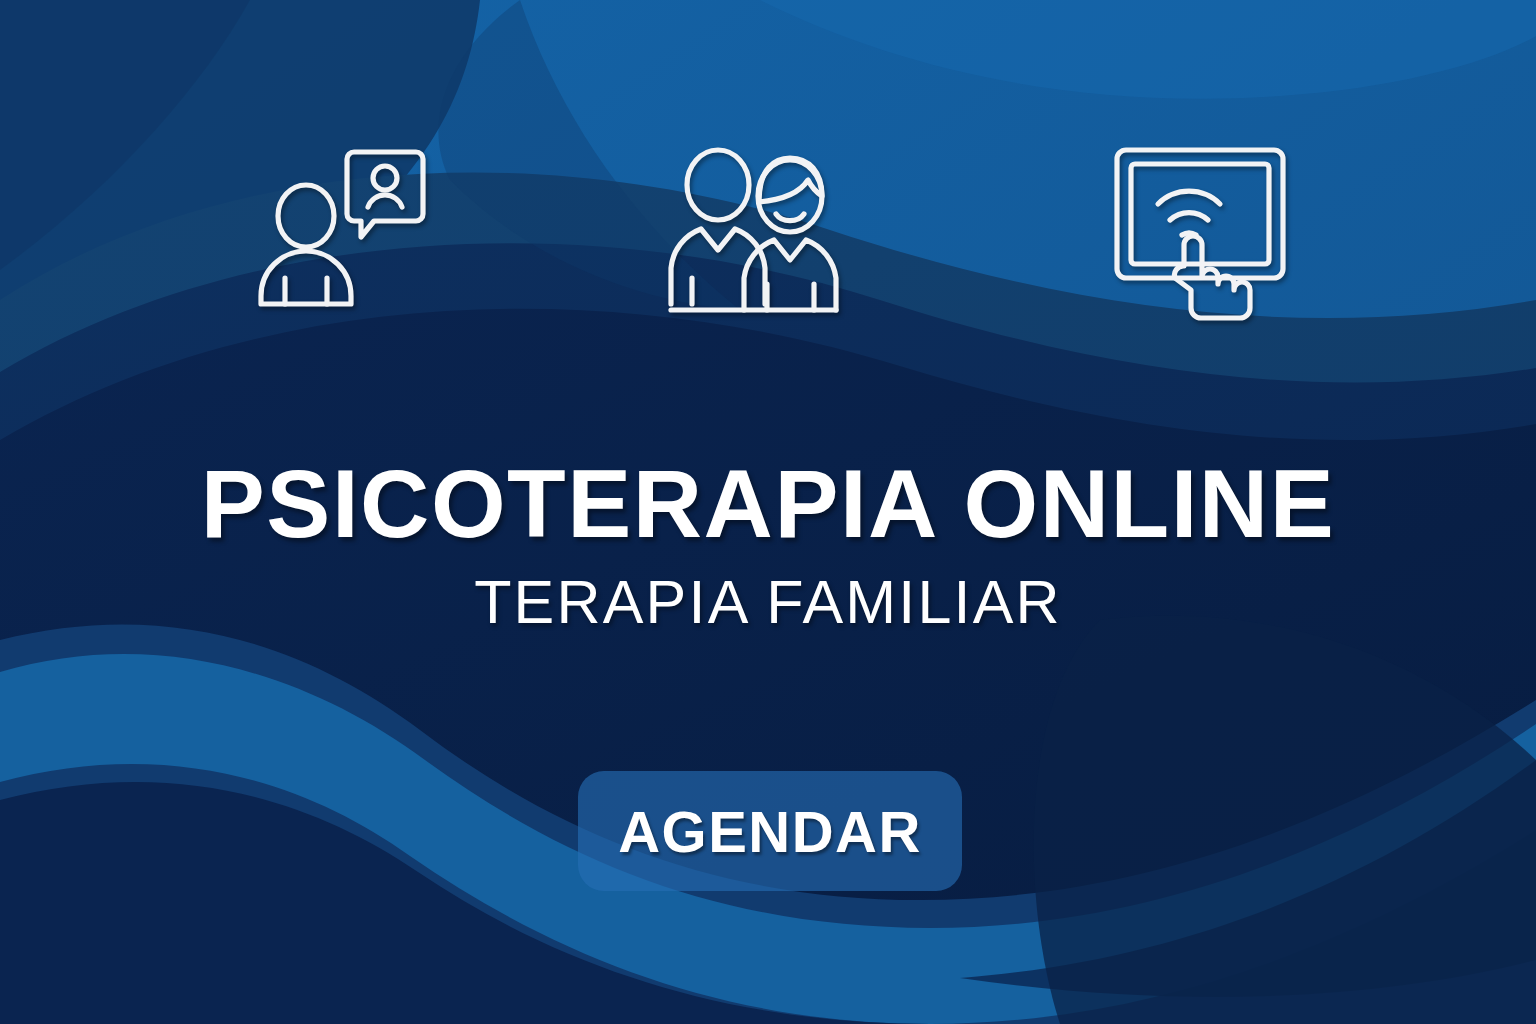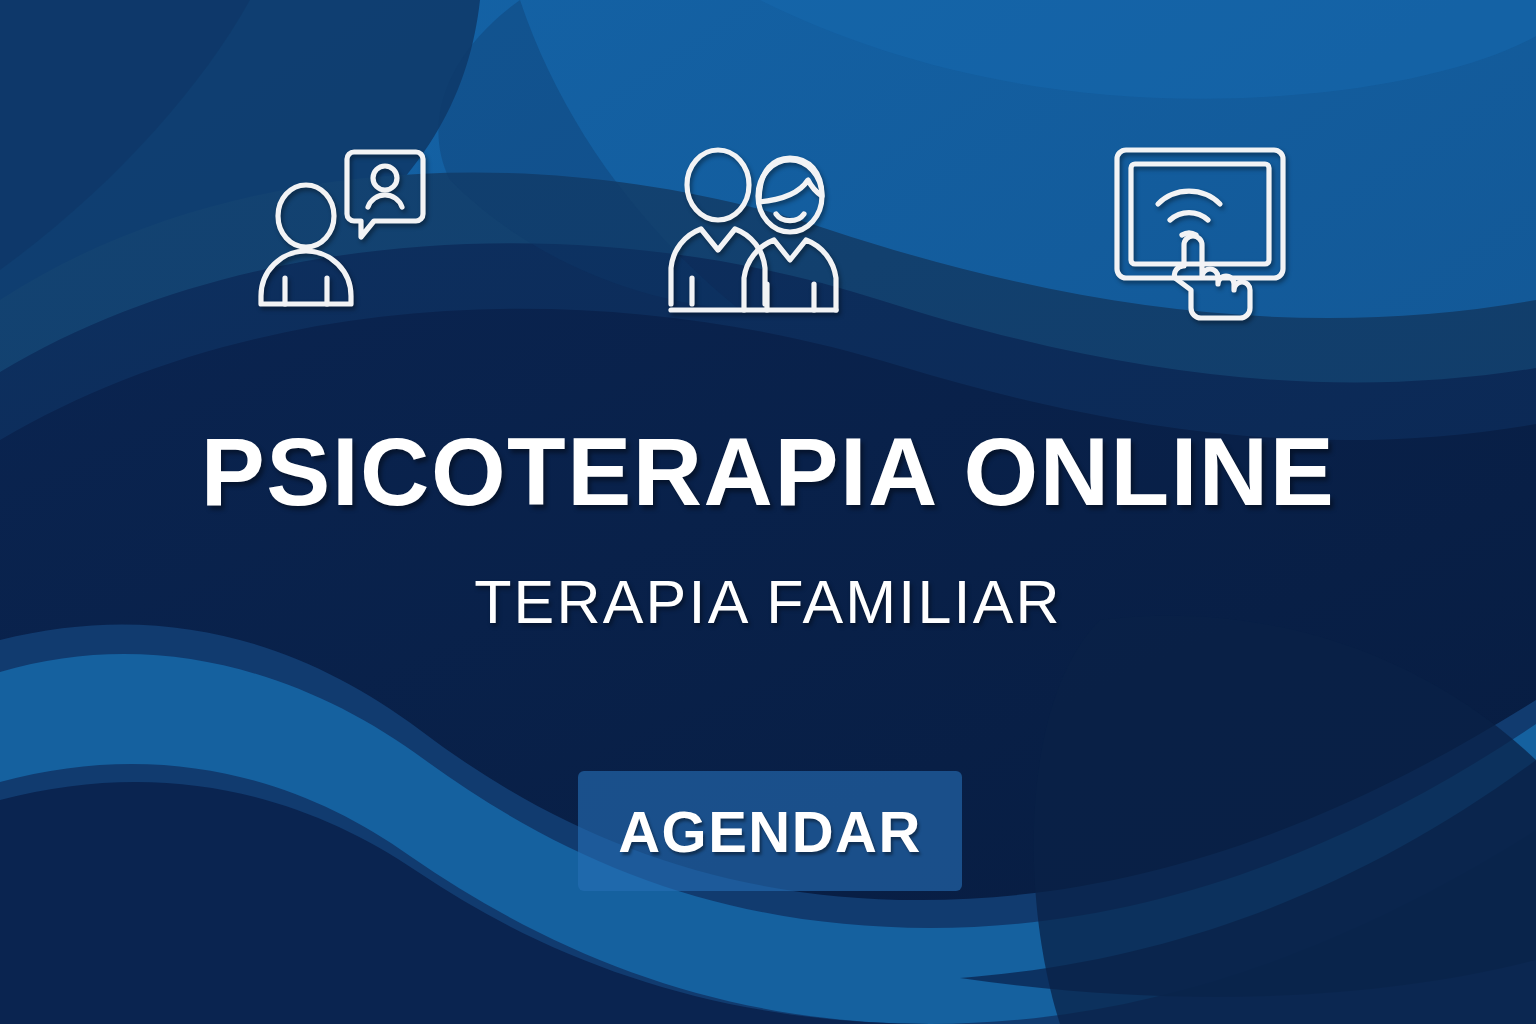--- a/index.html
+++ b/index.html
@@ -63,21 +63,21 @@
   
   .headline {
     position: absolute;
     left: 0;
     width: 1536px;
     text-align: center;
     color: #ffffff;
     white-space: nowrap;
   }
   #title-main {
-    top: 360px;
+    top: 392px;
     font-size: 96px;
     font-weight: 700;
     letter-spacing: 1.5px;
     line-height: 1.0;
     text-shadow: 3px 4px 4px rgba(0,0,0,0.40);
   }
   #title-sub {
     top: 521px;
     font-size: 61px;
     font-weight: 400;
@@ -87,21 +87,21 @@
   }
 
   
   #cta-button {
     position: absolute;
     left: 578px;
     top: 771px;
     width: 384px;
     height: 120px;
     border: none;
-    border-radius: 6px;
+    border-radius: 26px;
     background: rgba(37, 109, 181, 0.62);
     color: #ffffff;
     font-family: "Liberation Sans", sans-serif;
     font-size: 58px;
     font-weight: 700;
     letter-spacing: 1.5px;
     cursor: pointer;
     text-shadow: 2px 3px 3px rgba(0,0,0,0.40);
     padding: 0;
     display: flex;

